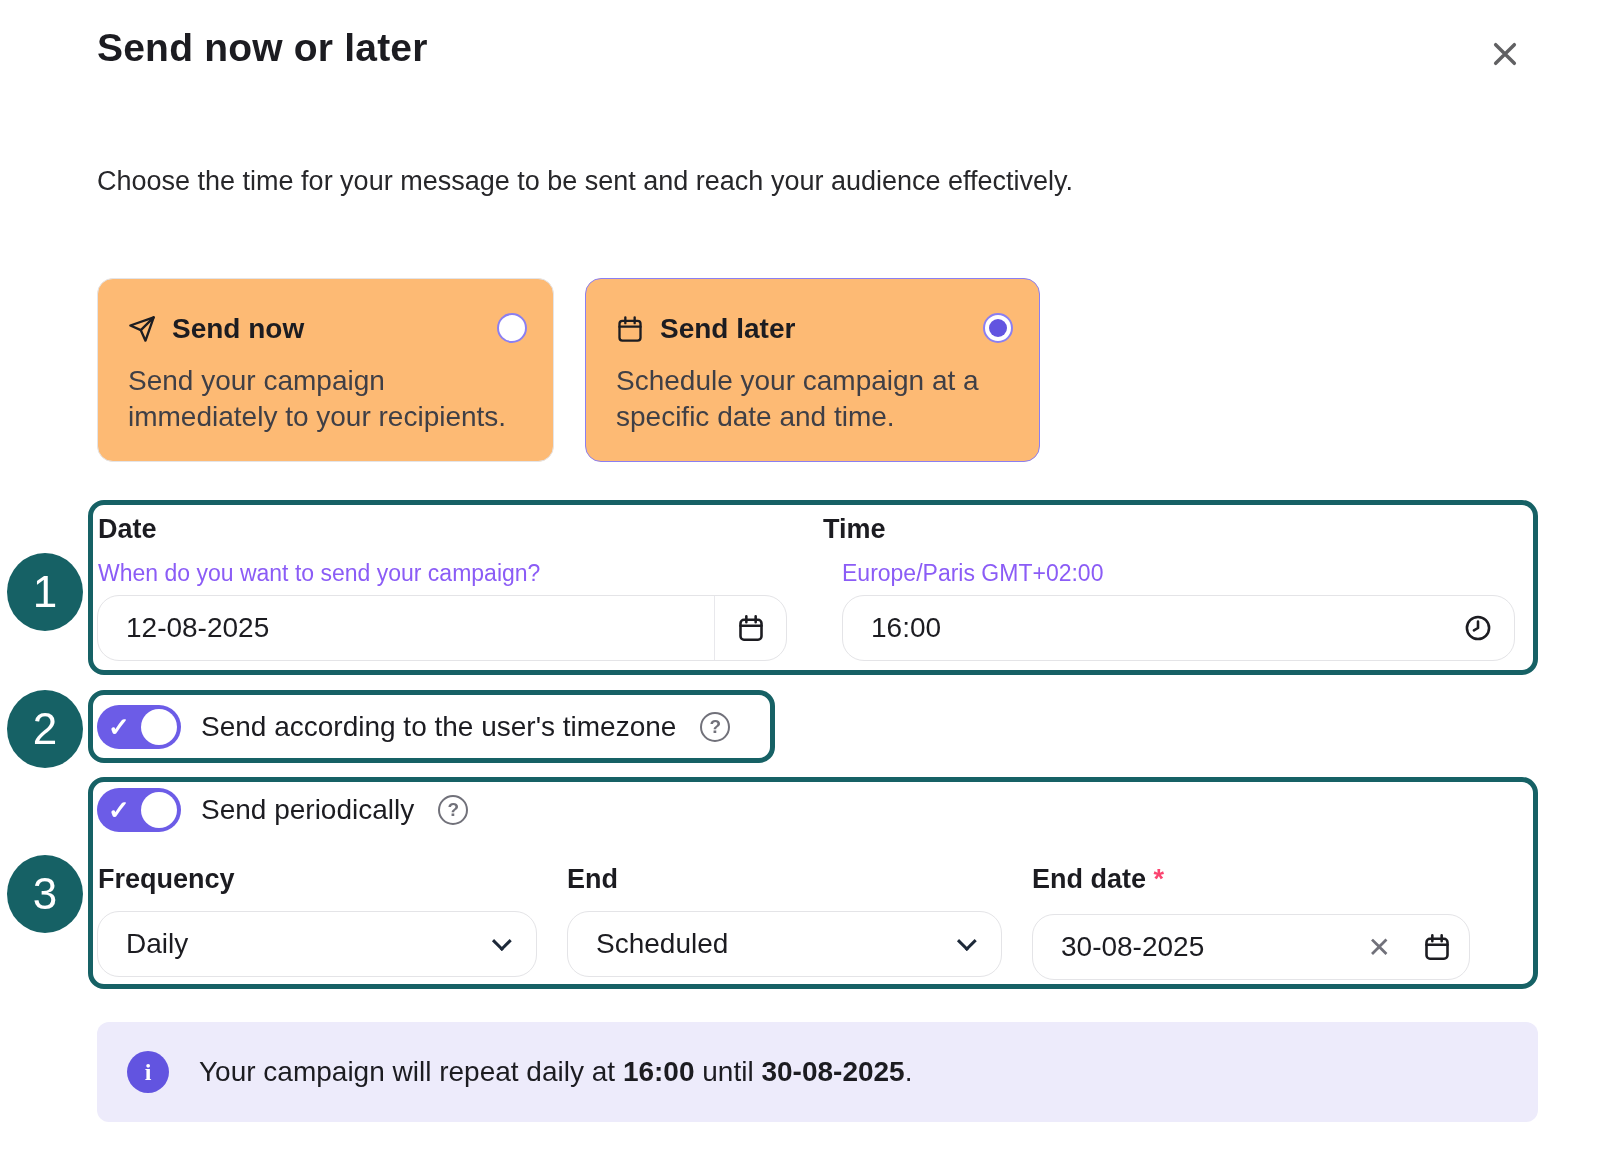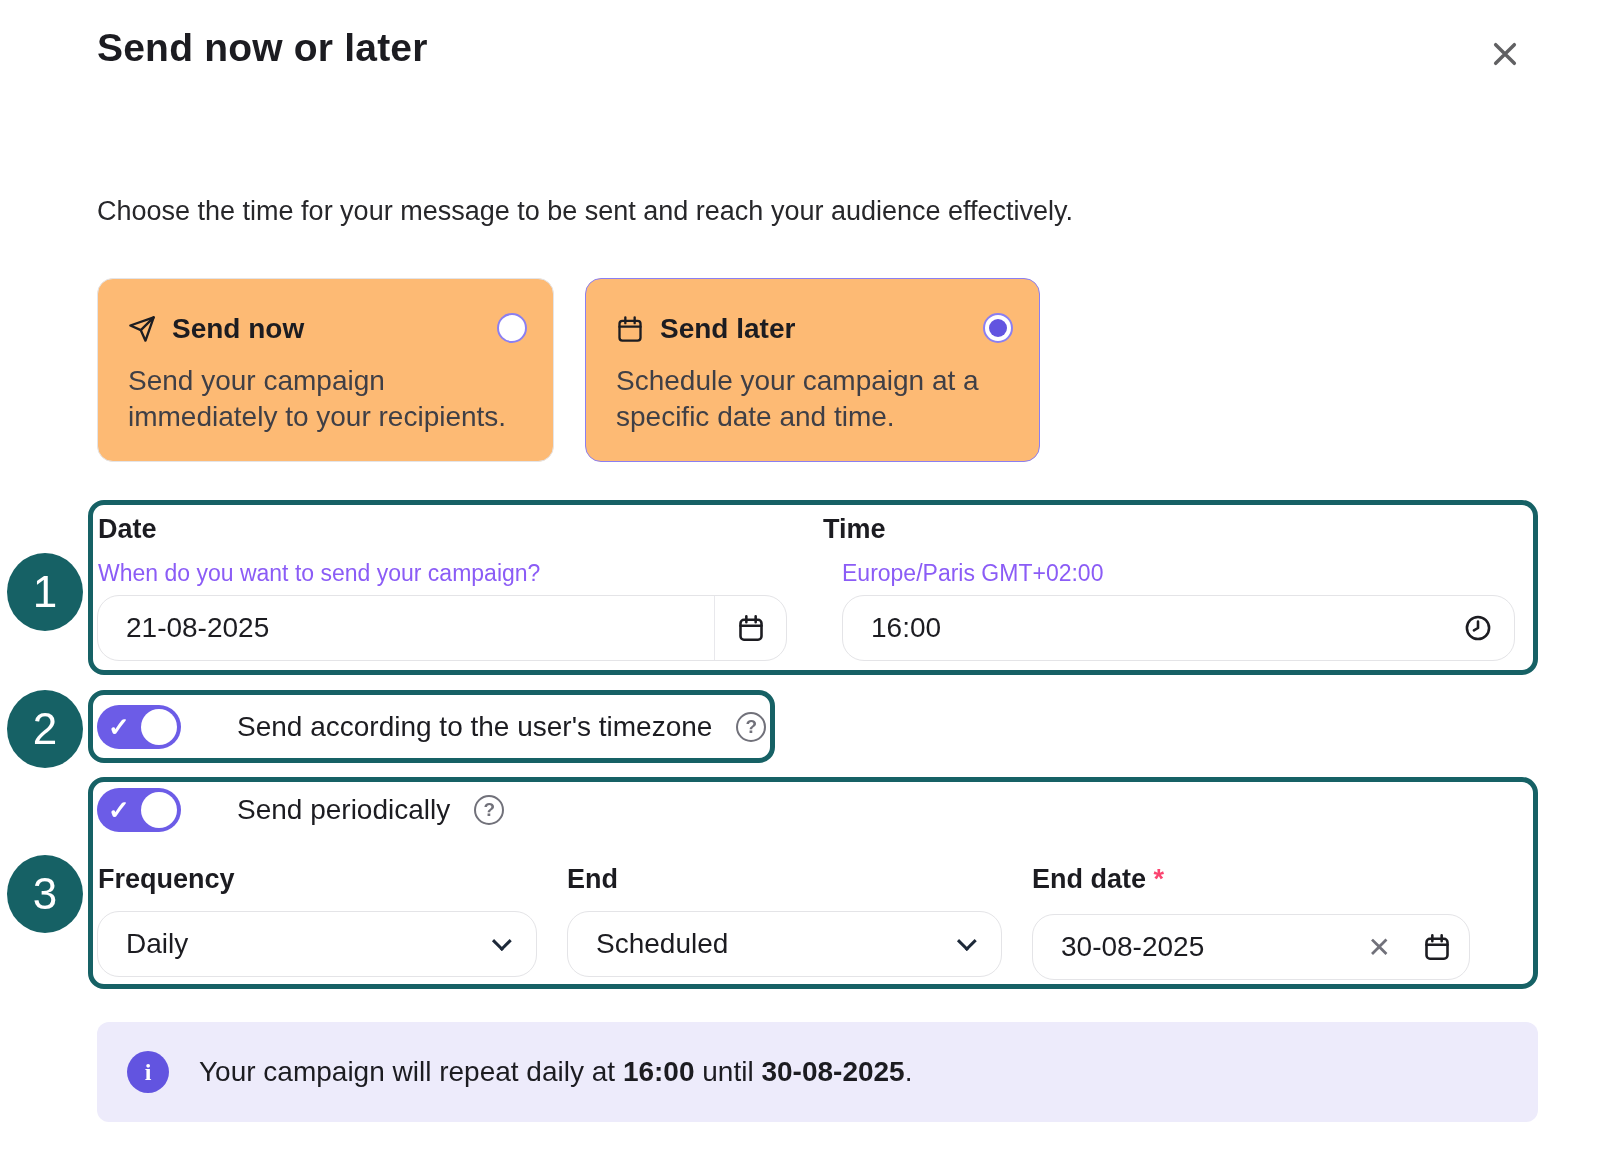--- a/index.html
+++ b/index.html
@@ -5,21 +5,21 @@
   * { margin:0; padding:0; box-sizing:border-box; }
   html,body { background:#ffffff; }
   body { font-family:"Liberation Sans", sans-serif; color:#18181b; }
   .stage { position:relative; width:1606px; height:1168px; background:#fff; overflow:hidden; }
 
   .abs { position:absolute; }
 
   .modal-title { left:97px; top:26px; font-size:39px; font-weight:700; letter-spacing:.2px; color:#1c1c21; }
   .close-btn { left:1483px; top:32px; width:44px; height:44px; display:flex; align-items:center; justify-content:center; cursor:pointer; }
 
-  .modal-desc { left:97px; top:196px; font-size:27px; color:#27272a; }
+  .modal-desc { left:97px; top:166px; font-size:27px; color:#27272a; }
 
   
   .card { top:278px; height:184px; border-radius:16px; border:1.5px solid #e4e4e7; background:#fdba74; padding:34px 30px 0 30px; }
   .card.selected { border:1.5px solid #8b7ff2; }
   .card1 { left:97px; width:457px; }
   .card2 { left:585px; width:455px; }
   .card-head { display:flex; align-items:center; gap:16px; }
   .card-title { font-size:28px; font-weight:700; color:#1c1c21; }
   .card-radio { position:absolute; top:34px; right:26px; width:30px; height:30px; border-radius:50%; border:2px solid #8b7ff2; background:#fff; display:flex; align-items:center; justify-content:center; }
   .card-radio .dot { width:18px; height:18px; border-radius:50%; background:#6254e0; }
@@ -52,21 +52,21 @@
   .hlp-time { left:842px; top:560px; }
   .inp-time { left:842px; top:595px; width:673px; }
 
   
   .toggle { width:84px; height:44px; border-radius:22px; background:#6c5ce7; position:relative; flex:0 0 auto; cursor:pointer; }
   .toggle .knob { position:absolute; right:4px; top:4px; width:36px; height:36px; background:#fff; border-radius:50%; }
   .toggle .check { position:absolute; left:11px; top:7px; color:#fff; font-size:26px; font-weight:700; }
   .toggle-row { display:flex; align-items:center; gap:20px; }
   .row-tz { left:97px; top:705px; }
   .row-per { left:97px; top:788px; }
-  .toggle-label { font-size:28px; color:#1c1c21;margin-left:36px; }
+  .toggle-label { font-size:28px; color:#1c1c21; }
   .help-icon { width:30px; height:30px; border-radius:50%; border:2.5px solid #71717a; color:#71717a; font-size:19px; font-weight:700; display:flex; align-items:center; justify-content:center; margin-left:4px; }
 
   
   .lbl-freq { left:98px; top:864px; }
   .lbl-end { left:567px; top:864px; }
   .lbl-enddate { left:1032px; top:864px; }
   .inp-freq { left:97px; top:911px; width:440px; cursor:pointer; }
   .inp-end { left:567px; top:911px; width:435px; cursor:pointer; }
   .inp-enddate { left:1032px; top:914px; width:438px; }
   .chevron { width:14px; height:14px; border-right:3px solid #1d2939; border-bottom:3px solid #1d2939; transform:rotate(45deg) translateY(-4px); margin-right:30px; }
@@ -125,21 +125,21 @@
       </div>
     <div class="card-desc">Schedule your campaign at a specific date and time.</div>
   </div>
 
   <div class="abs hl-box hl-1"></div>
   <div class="abs num-badge badge-1">1</div>
 
   <div class="abs field-label lbl-date">Date</div>
   <div class="abs field-helper hlp-date">When do you want to send your campaign?</div>
   <div class="abs input inp-date">
-    <span class="val">21-08-2025</span>
+    <span class="val">12-08-2025</span>
     <span class="icon-cell">
       <span>
         <svg class="icn" width="28" height="28" viewBox="0 0 24 24" fill="none" stroke="#1c1c21" stroke-width="2.2" stroke-linecap="round" stroke-linejoin="round">
             <rect x="3" y="5" width="18" height="17" rx="3"></rect>
             <path d="M8 2v5M16 2v5M3 10h18"></path>
           </svg>
       </span>
     </span>
   </div>
 

